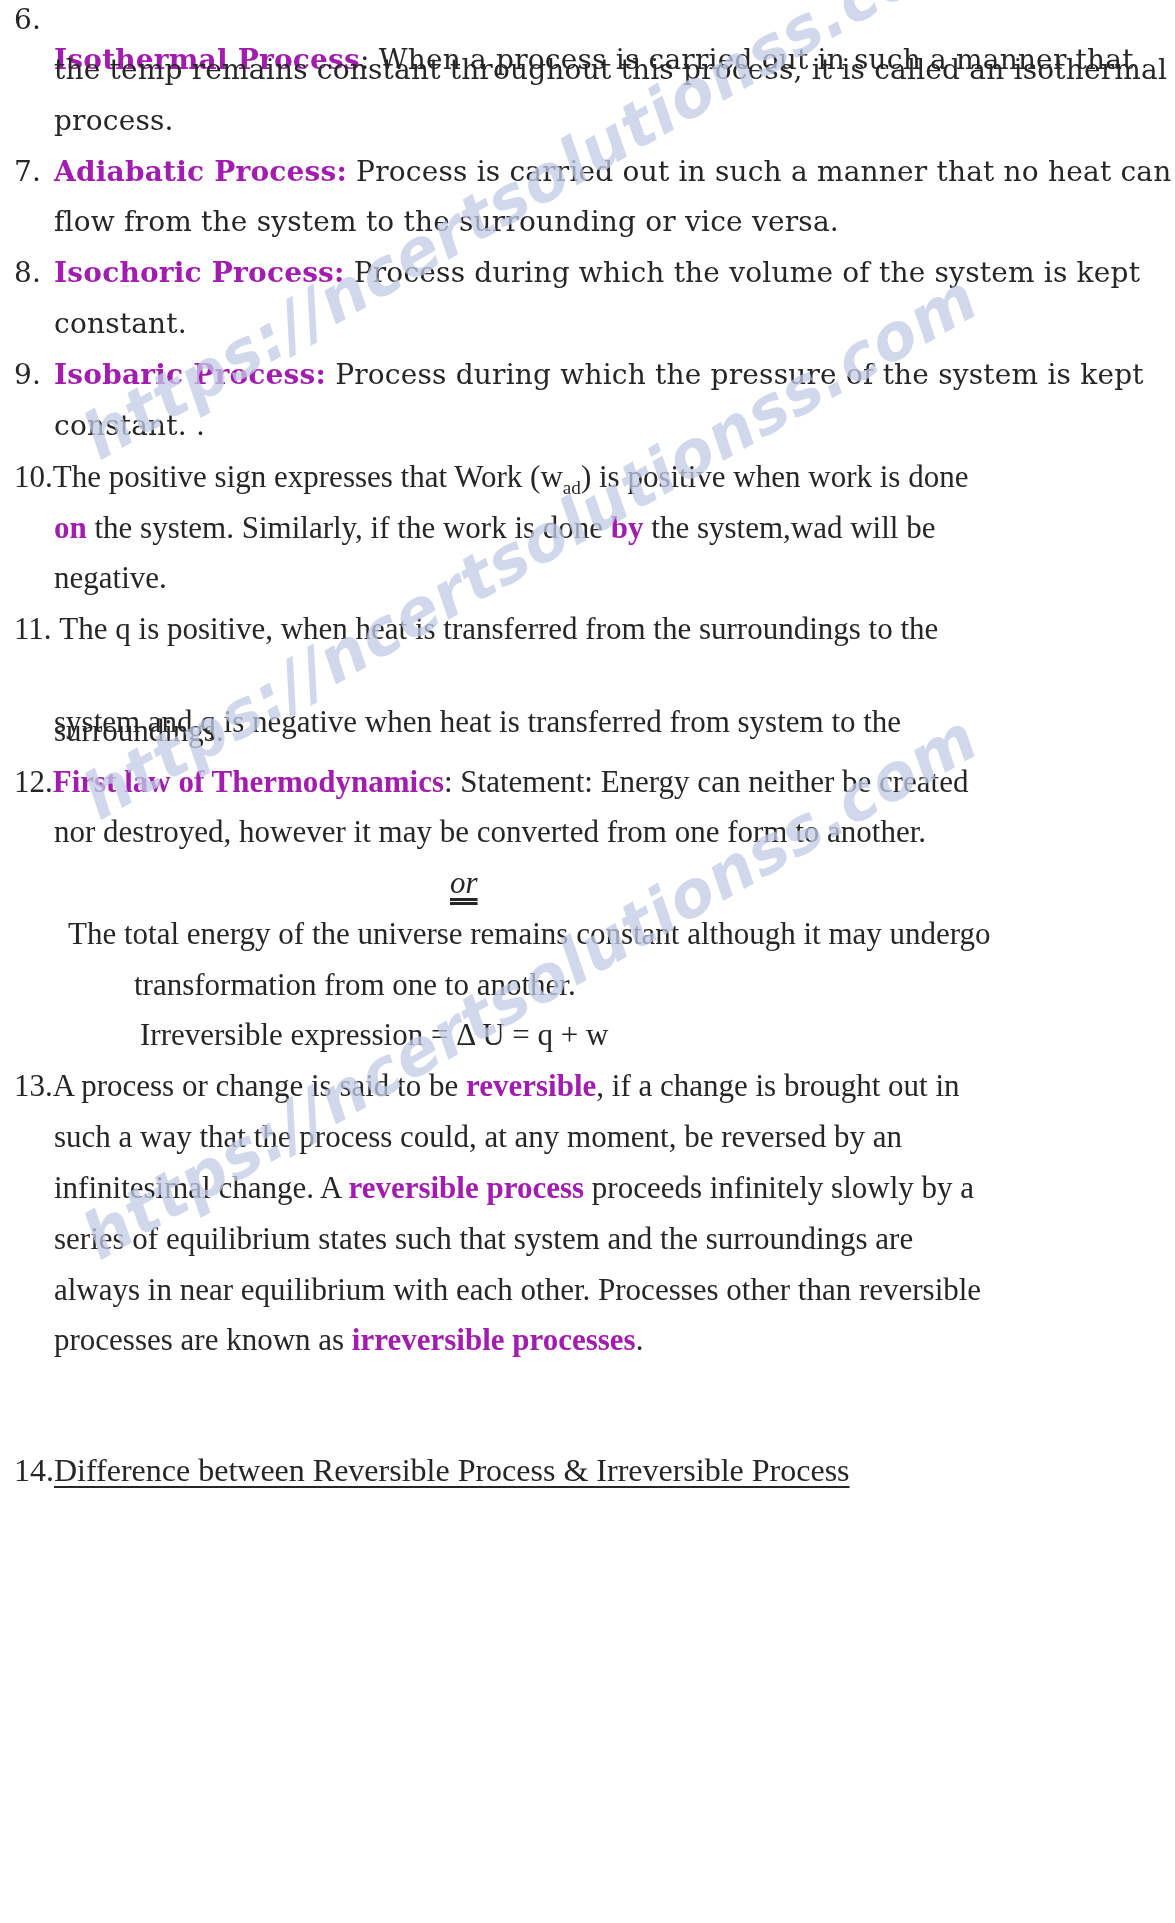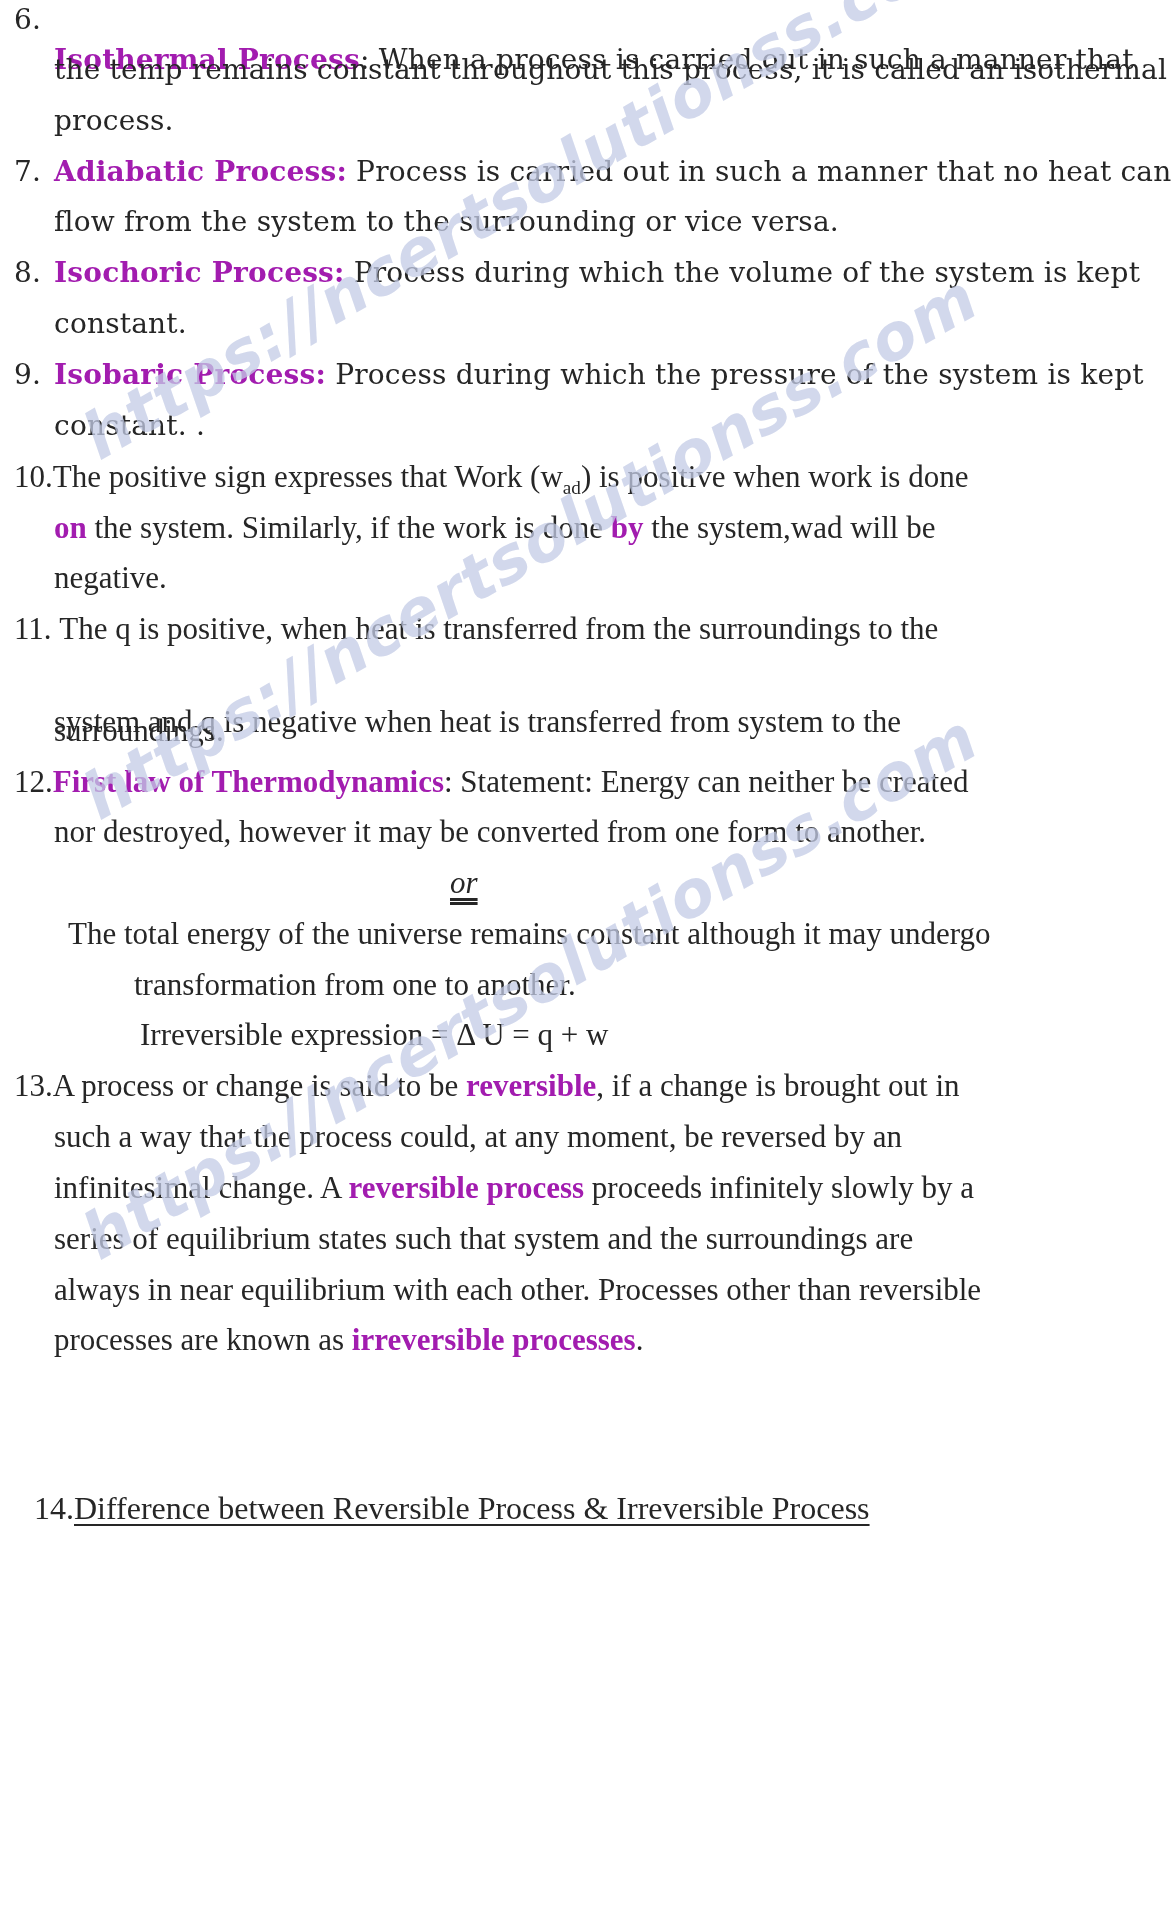--- a/index.html
+++ b/index.html
@@ -86,21 +86,21 @@
   <div class="line" style="left:54px; top:1117px;">such a way that the process could, at any moment, be reversed by an</div>
   <div class="line" style="left:54px; top:1168px;">
     <span>infinitesimal change. A </span><b>reversible process</b><span> proceeds infinitely slowly by a</span>
   </div>
   <div class="line" style="left:54px; top:1219px;">series of equilibrium states such that system and the surroundings are</div>
   <div class="line" style="left:54px; top:1270px;">always in near equilibrium with each other. Processes other than reversible</div>
   <div class="line" style="left:54px; top:1320px;">
     <span>processes are known as </span><b>irreversible processes</b><span>.</span>
   </div>
 
-  <div class="line" style="left:14px; top:1488px; font-size:32px;margin-left:20px;">
+  <div class="line" style="left:14px; top:1450px; font-size:32px;">
     <span>14.</span><span class="ul">Difference between Reversible Process &amp; Irreversible Process</span>
   </div>
 
   <div class="watermark" style="left:70px; top:410px;">https://ncertsolutionss.com</div>
   <div class="watermark" style="left:70px; top:770px;">https://ncertsolutionss.com</div>
   <div class="watermark" style="left:70px; top:1210px;">https://ncertsolutionss.com</div>
 
 </div>
 
 </body></html>

